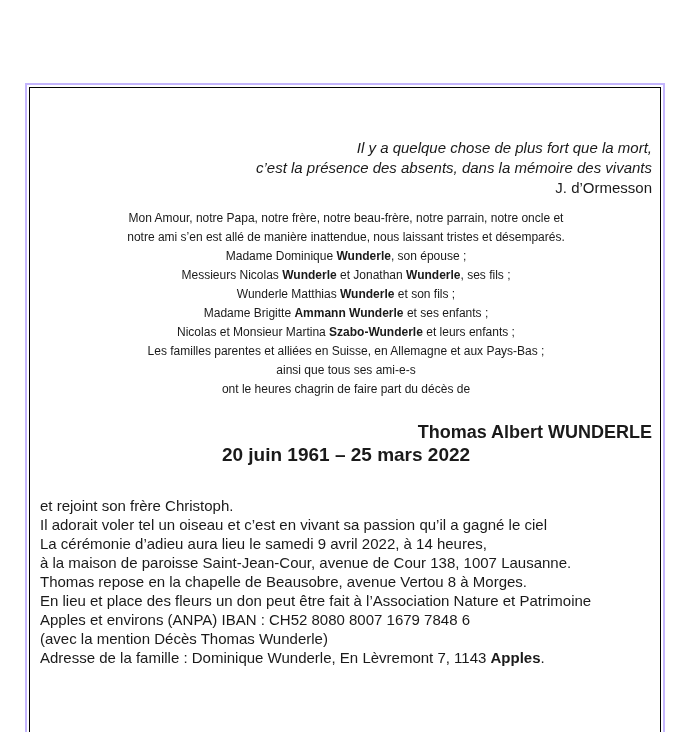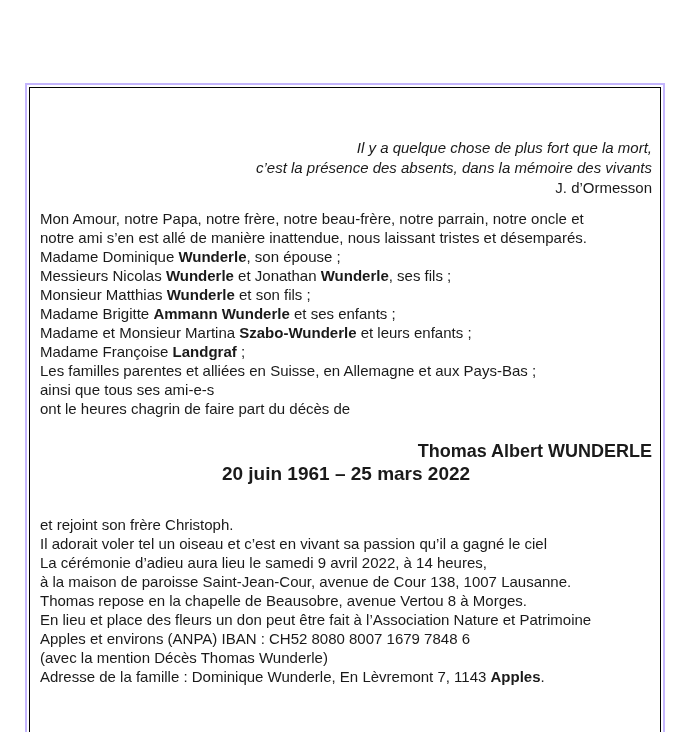--- a/index.html
+++ b/index.html
@@ -42,23 +42,23 @@
     line-height: 20px;
   }
   .quote-attribution {
     text-align: right;
     font-style: normal;
     font-size: 15px;
     line-height: 20px;
   }
   .family-block {
     margin-top: 11px;
-    font-size: 15px;
+    font-size: 12px;
     line-height: 19px;
-    text-align: left;
+    text-align: center;
   }
   .deceased-name {
     margin-top: 22px;
     text-align: right;
     font-size: 18px;
     font-weight: bold;
     line-height: 22px;
   }
   .life-dates {
     margin-top: 2px;
@@ -85,24 +85,23 @@
     <div class="quote">
         <div class="line"><span>Il y a quelque chose de plus fort que la mort,</span></div>
         <div class="line"><span>c’est la présence des absents, dans la mémoire des vivants</span></div>
       </div>
     <div class="quote-attribution">J. d’Ormesson</div>
     <div class="family-block">
         <div class="line"><span>Mon Amour, notre Papa, notre frère, notre beau-frère, notre parrain, notre oncle et</span></div>
         <div class="line"><span>notre ami s’en est allé de manière inattendue, nous laissant tristes et désemparés.</span></div>
         <div class="line"><span>Madame Dominique </span><b>Wunderle</b><span>, son épouse ;</span></div>
         <div class="line"><span>Messieurs Nicolas </span><b>Wunderle</b><span> et Jonathan </span><b>Wunderle</b><span>, ses fils ;</span></div>
-        <div class="line"><span>Monsieur Matthias </span><b>Wunderle</b><span> et son fils ;</span></div>
+        <div class="line"><span>Wunderle Matthias </span><b>Wunderle</b><span> et son fils ;</span></div>
         <div class="line"><span>Madame Brigitte </span><b>Ammann Wunderle</b><span> et ses enfants ;</span></div>
-        <div class="line"><span>Madame et Monsieur Martina </span><b>Szabo-Wunderle</b><span> et leurs enfants ;</span></div>
-        <div class="line"><span>Madame Françoise </span><b>Landgraf</b><span> ;</span></div>
+        <div class="line"><span>Nicolas et Monsieur Martina </span><b>Szabo-Wunderle</b><span> et leurs enfants ;</span></div>
         <div class="line"><span>Les familles parentes et alliées en Suisse, en Allemagne et aux Pays-Bas ;</span></div>
         <div class="line"><span>ainsi que tous ses ami-e-s</span></div>
         <div class="line"><span>ont le heures chagrin de faire part du décès de</span></div>
       </div>
     <div class="deceased-name">Thomas Albert WUNDERLE</div>
     <div class="life-dates">20 juin 1961 – 25 mars 2022</div>
     <div class="details-block">
         <div class="line"><span>et rejoint son frère Christoph.</span></div>
         <div class="line"><span>Il adorait voler tel un oiseau et c’est en vivant sa passion qu’il a gagné le ciel</span></div>
         <div class="line"><span>La cérémonie d’adieu aura lieu le samedi 9 avril 2022, à 14 heures,</span></div>

